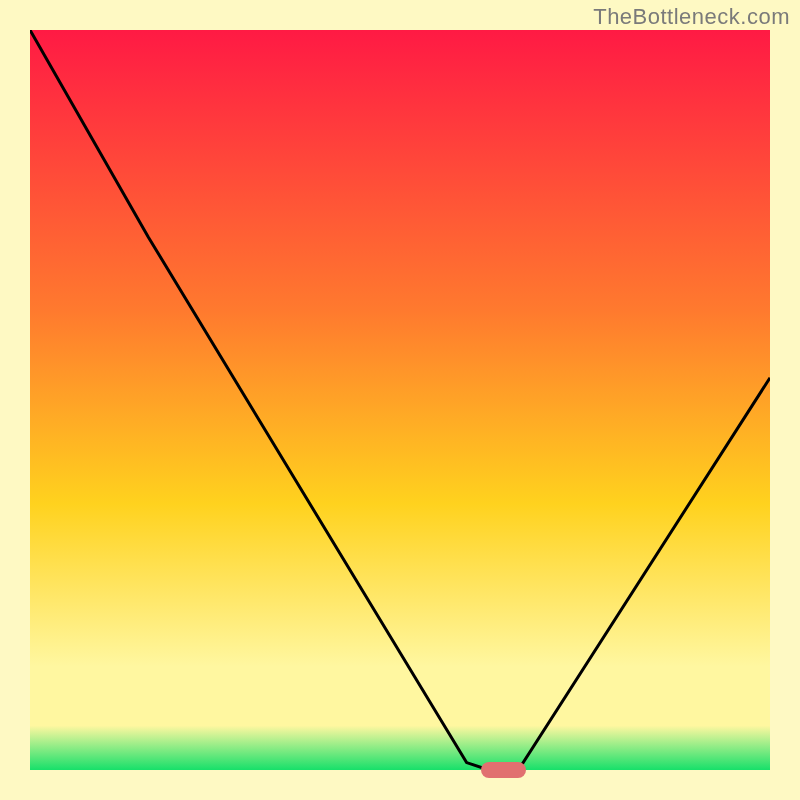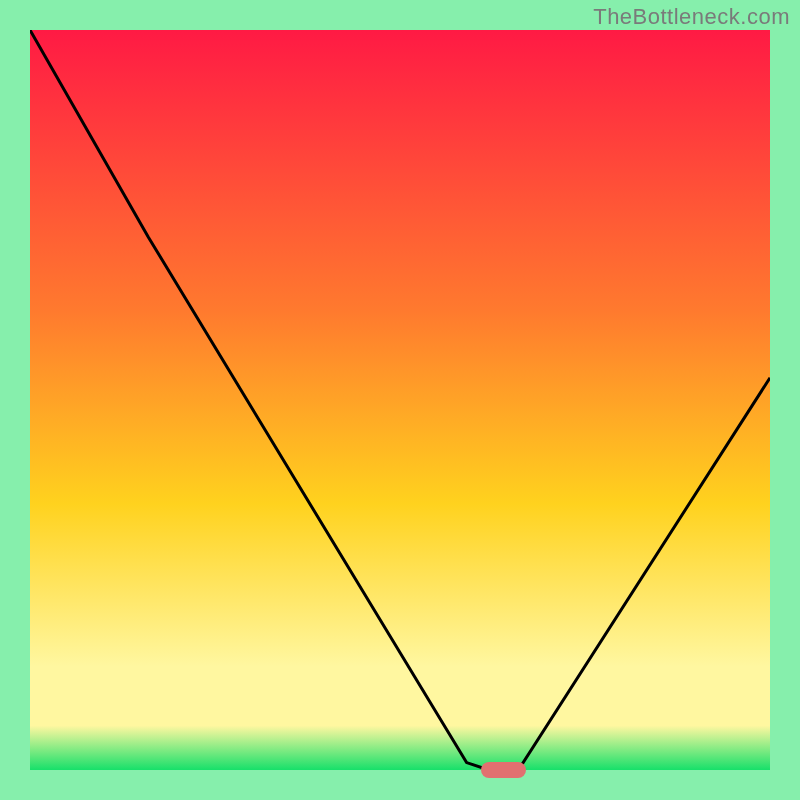--- a/index.html
+++ b/index.html
@@ -8,21 +8,21 @@
     width: 800px;
     height: 800px;
     background: #000;
     overflow: hidden;
     font-family: Arial, Helvetica, sans-serif;
   }
   .frame {
     position: relative;
     width: 800px;
     height: 800px;
-    background: #86efac;
+    background: #fef9c3;
   }
   .watermark {
     position: absolute;
     top: 4px;
     right: 10px;
     color: #7a7a7a;
     font-size: 22px;
     letter-spacing: 0.5px;
     z-index: 10;
   }

